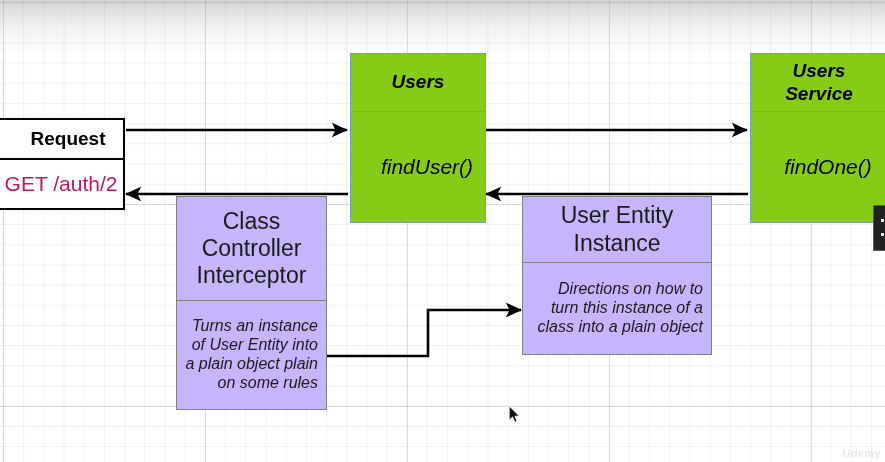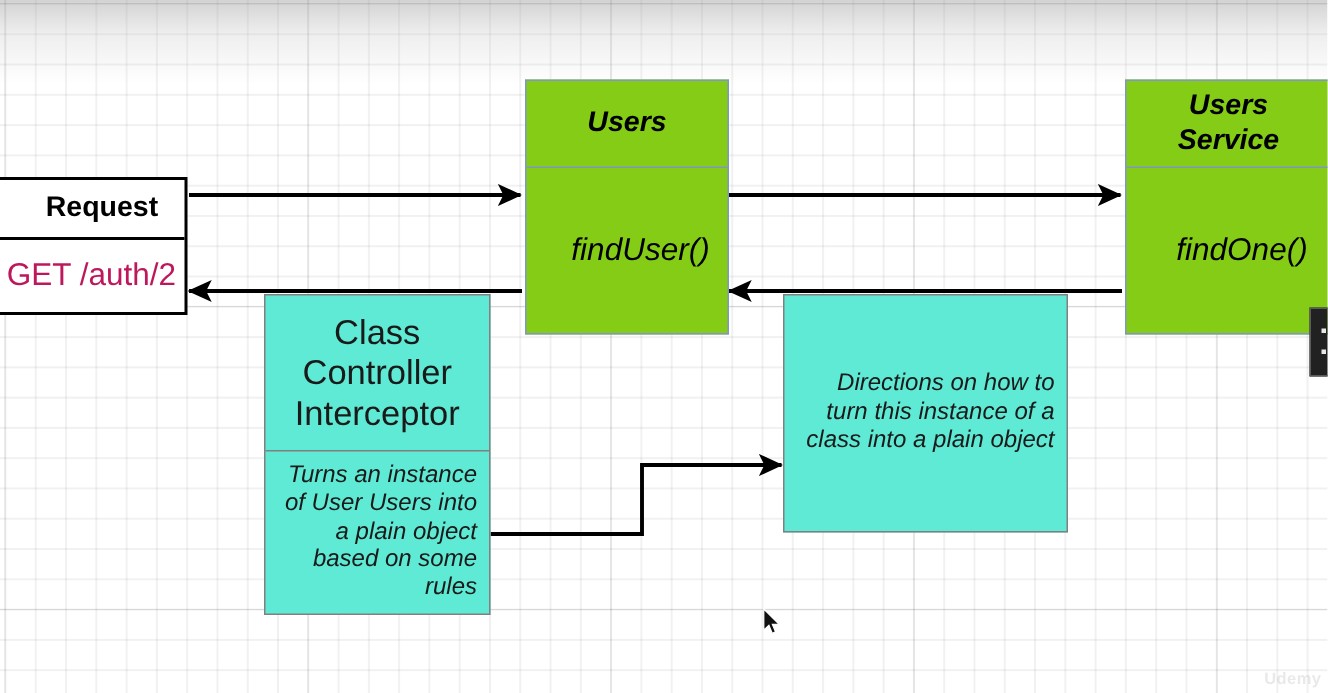--- a/index.html
+++ b/index.html
@@ -98,21 +98,21 @@
     color: #000;
   }
   .node-blue .bdy {
     font-size: 21px;
     color: #000;
     padding-left: 18px;
   }
 
   
   .node-gray {
-    background: #5eead4;
+    background: #c4b5fd;
     border: 1.6px solid #808080;
   }
   .node-gray .hdr {
     border-bottom: 1.6px solid #808080;
     font-size: 23px;
     color: #1a1a1a;
   }
   .node-gray .bdy {
     font-style: italic;
     font-size: 16px;
@@ -226,24 +226,28 @@
   </div>
   <div class="bdy" style="width:136px;">findOne()</div>
 </div>
 
 <div class="node node-gray" style="left:176px; top:196px; width:151px; height:214px;">
   <div class="hdr" style="height:104px; flex-direction:column;">
     <span>Class</span>
     <span>Controller</span>
     <span>Interceptor</span>
   </div>
-  <div class="bdy">Turns an instance of User Users into a plain object based on some rules</div>
+  <div class="bdy">Turns an instance of User Entity into a plain object plain on some rules</div>
 </div>
 
 <div class="node node-gray" style="left:522px; top:196px; width:190px; height:159px;">
+  <div class="hdr" style="height:66px; flex-direction:column;">
+    <span>User Entity</span>
+    <span>Instance</span>
+  </div>
   <div class="bdy">Directions on how to turn this instance of a class into a plain object</div>
 </div>
 
 <div id="edge-tooltip">
   <span class="dot d1"></span>
   <span class="dot d2"></span>
 </div>
 
 <div id="watermark">Udemy</div>
 

